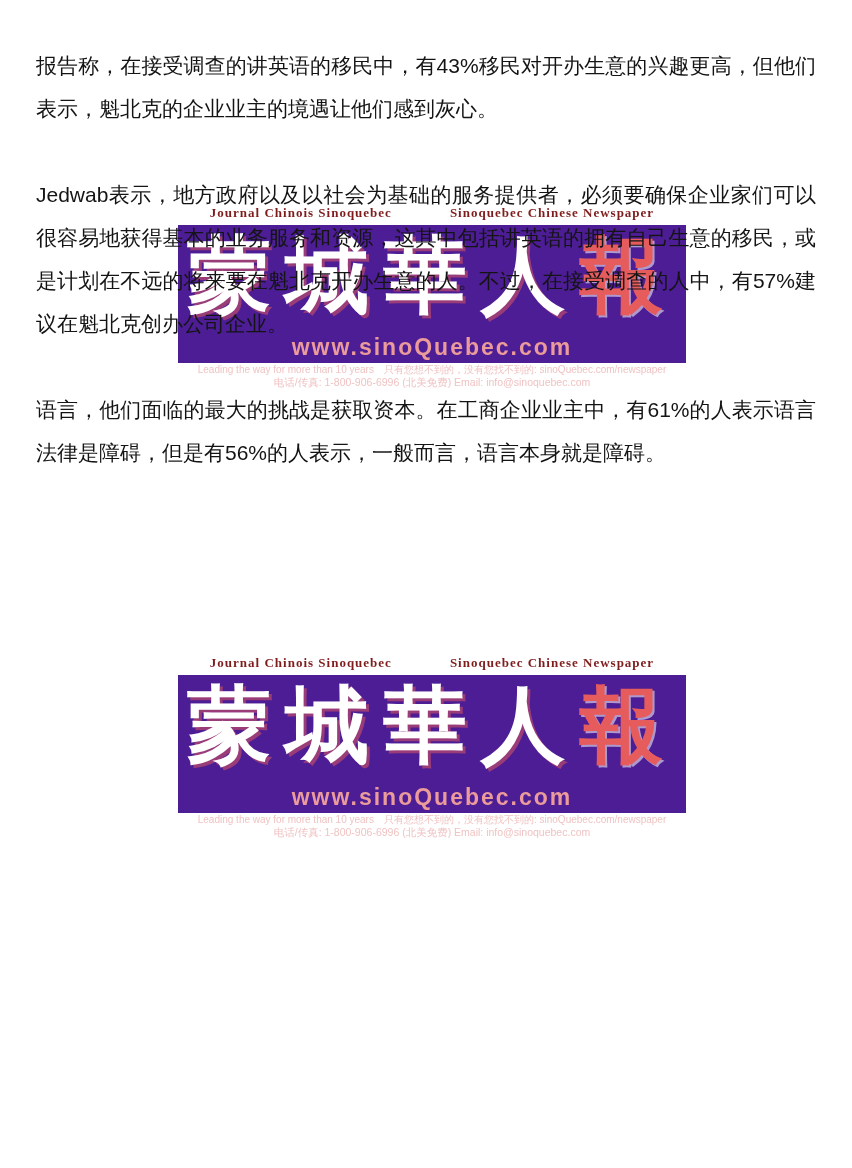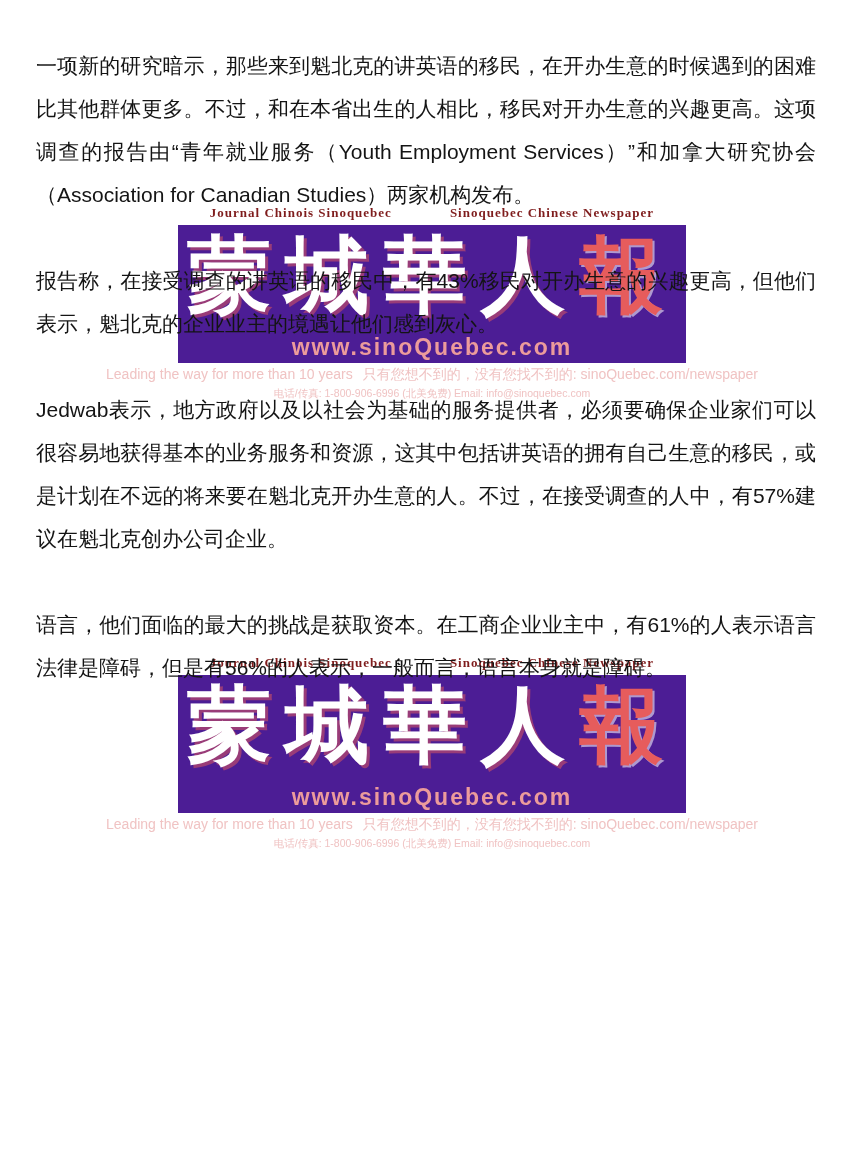--- a/index.html
+++ b/index.html
@@ -63,31 +63,29 @@
   .wm-site {
     font-family: "Liberation Sans", sans-serif;
     font-weight: bold;
     font-size: 23px;
     line-height: 28px;
     letter-spacing: 2px;
     color: #ec9b9b;
     white-space: nowrap;
   }
   .wm-tagline {
-    margin-top: 5px;
     display: flex;
     justify-content: center;
     gap: 10px;
-    font-size: 14px;
+    font-size: 10px;
     line-height: 13px;
     color: #f0c3c3;
     white-space: nowrap;
   }
   .wm-contact {
-    margin-top: 6px;
     font-size: 10.5px;
     line-height: 13px;
     color: #f0c3c3;
     white-space: nowrap;
   }
 
   
   .article {
     position: relative;
     z-index: 2;
@@ -131,19 +129,18 @@
       <div class="wm-site">www.sinoQuebec.com</div>
     </div>
     <div class="wm-tagline">
       <span>Leading the way for more than 10 years</span>
       <span>只有您想不到的，没有您找不到的: sinoQuebec.com/newspaper</span>
     </div>
     <div class="wm-contact">电话/传真: 1-800-906-6996 (北美免费)  Email: info@sinoquebec.com</div>
   </div>
 
   <div class="article">
-    <p>一项新的研究暗示，那些来到魁北克的讲英语的移民，在开办生意的时候遇到的困难比其他群体更多。不过，和在本省出生的人相比，移民对开办生意的兴趣更高。这项调查的报告由“青年就业服务（Youth Employment Services）”和加拿大研究协会（Association for Canadian Studies）两家机构发布。</p>
     <p>报告称，在接受调查的讲英语的移民中，有43%移民对开办生意的兴趣更高，但他们表示，魁北克的企业业主的境遇让他们感到灰心。</p>
     <p>Jedwab表示，地方政府以及以社会为基础的服务提供者，必须要确保企业家们可以很容易地获得基本的业务服务和资源，这其中包括讲英语的拥有自己生意的移民，或是计划在不远的将来要在魁北克开办生意的人。不过，在接受调查的人中，有57%建议在魁北克创办公司企业。</p>
     <p>语言，他们面临的最大的挑战是获取资本。在工商企业业主中，有61%的人表示语言法律是障碍，但是有56%的人表示，一般而言，语言本身就是障碍。</p>
   </div>
 
 </div>
 
 </body></html>

